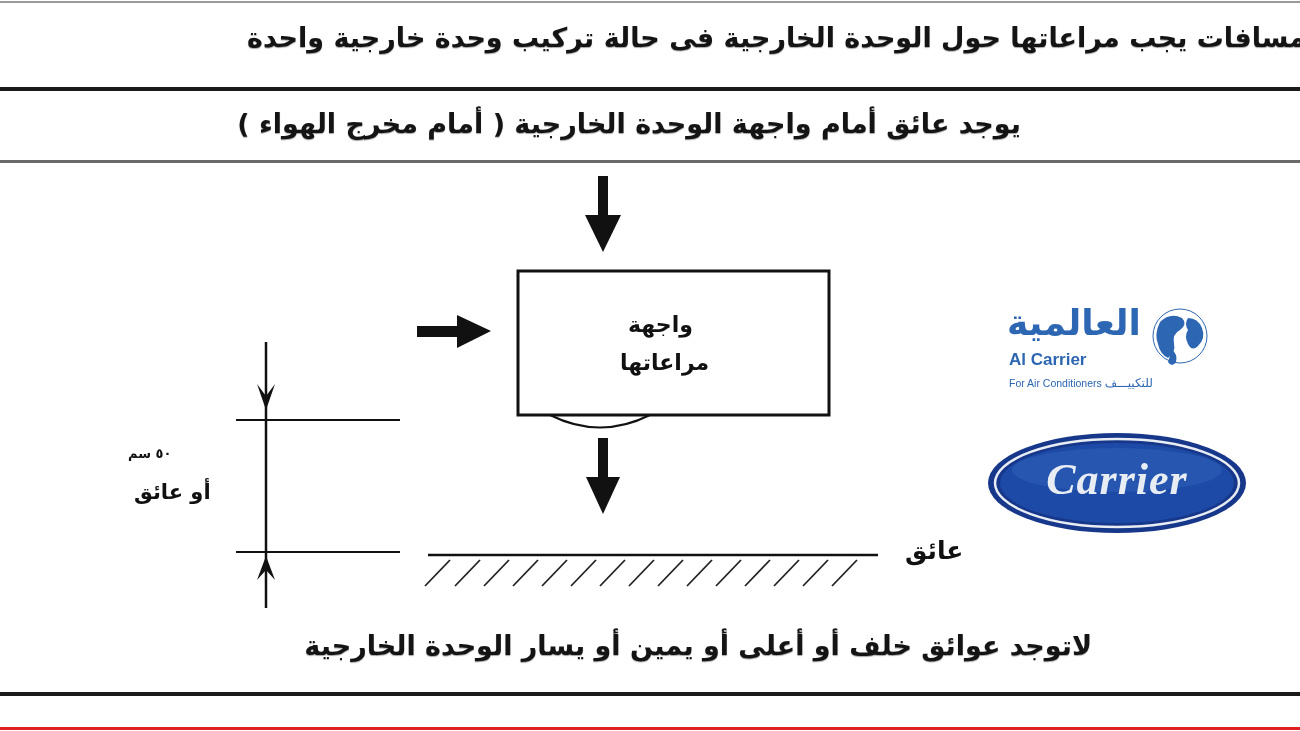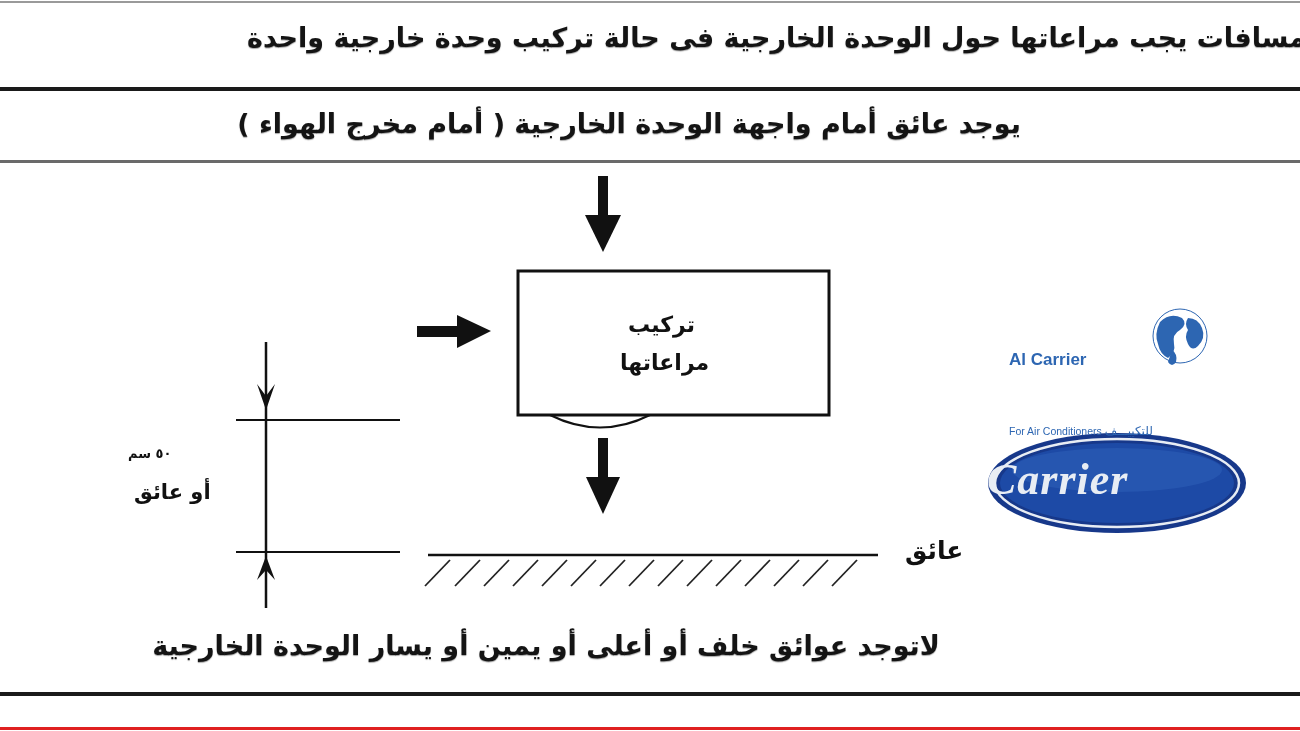--- a/index.html
+++ b/index.html
@@ -1,29 +1,29 @@
 <!DOCTYPE html>
 <html><head>
 <meta charset="utf-8">
 <style>
   html,body{margin:0;padding:0;background:#fff;}
   body{width:1300px;height:731px;position:relative;overflow:hidden;font-family:"DejaVu Sans",sans-serif;color:#111;}
   .hline{position:absolute;left:0;width:1300px;}
   .title{position:absolute;white-space:nowrap;font-weight:bold;direction:rtl;text-align:right;color:#141414;text-shadow:0 1px 1px rgba(0,0,0,0.35);}
   #t1{right:-6px;top:22px;font-size:27px;}
   #t2{left:12px;width:1300px;text-align:center;top:108px;font-size:27px;padding-right:66px;box-sizing:border-box;}
-  #t3{left:0;width:1144px;text-align:center;top:630px;font-size:27px;padding-right:52px;box-sizing:border-box;}
+  #t3{left:0;width:1144px;text-align:right;top:630px;font-size:27px;padding-right:52px;box-sizing:border-box;}
   .lbl{position:absolute;font-weight:bold;direction:rtl;white-space:nowrap;}
   #diagram{position:absolute;left:0;top:0;}
   .logo1{position:absolute;left:1005px;top:300px;width:210px;height:100px;}
   .logo1 .ar{position:absolute;left:2px;top:2px;font-size:36px;font-weight:bold;color:#2d66b2;direction:rtl;}
   .logo1 .en{position:absolute;left:4px;top:50px;font-size:17px;font-weight:bold;color:#2d66b2;font-family:"Liberation Sans",sans-serif;}
-  .logo1 .sub{position:absolute;left:4px;top:76px;font-size:10.5px;color:#2d66b2;font-family:"Liberation Sans",sans-serif;white-space:nowrap;margin-top:48px;}
+  .logo1 .sub{position:absolute;left:4px;top:76px;font-size:10.5px;color:#2d66b2;font-family:"Liberation Sans",sans-serif;white-space:nowrap;}
   .carrier{position:absolute;left:987px;top:432px;width:260px;height:102px;}
-  .carrier .word{position:absolute;left:0;top:22px;width:260px;font-family:"Liberation Serif",serif;font-style:italic;font-weight:bold;font-size:44px;color:#e8edf4;letter-spacing:1px;}
+  .carrier .word{position:absolute;left:0;top:22px;width:260px;text-align:center;font-family:"Liberation Serif",serif;font-style:italic;font-weight:bold;font-size:44px;color:#e8edf4;letter-spacing:1px;}
 </style>
 </head>
 <body>
 
 <div class="hline" style="top:1px;height:2px;background:#9a9a9a;"></div>
 <div class="hline" style="top:87px;height:4px;background:#1a1a1a;"></div>
 <div class="hline" style="top:160px;height:3px;background:#6a6a6a;"></div>
 <div class="hline" style="top:692px;height:4px;background:#1a1a1a;"></div>
 <div class="hline" style="top:727px;height:3px;background:#e02020;"></div>
 
@@ -92,27 +92,28 @@
   </g>
 
   <g>
     <circle cx="1180" cy="336" r="27" fill="#fff" stroke="#2d66b2" stroke-width="1"></circle>
     <path d="M1160,322 q10,-10 22,-4 q6,6 -2,12 q-8,4 -6,14 q2,8 -6,14 q-8,-4 -10,-14 q-4,-10 2,-22 z" fill="#2d66b2"></path>
     <path d="M1188,318 q10,0 14,10 q4,10 -4,18 q-6,6 -10,-2 q-4,-8 0,-14 q-4,-6 0,-12 z" fill="#2d66b2"></path>
     <path d="M1172,350 q6,4 4,12 q-4,6 -8,0 z" fill="#2d66b2"></path>
   </g>
 </svg>
 
-<div class="lbl" style="left:628px;top:312px;font-size:22px;">تركيب</div>
+<div class="lbl" style="left:628px;top:312px;font-size:22px;">واجهة</div>
 <div class="lbl" style="left:620px;top:350px;font-size:22px;">مراعاتها</div>
 <div class="lbl" style="left:128px;top:446px;font-size:13px;">٥٠ سم</div>
 <div class="lbl" style="left:134px;top:480px;font-size:21px;">أو عائق</div>
 <div class="lbl" style="left:905px;top:536px;font-size:25px;">عائق</div>
 
 <div class="logo1">
+  <div class="ar">العالمية</div>
   <div class="en">Al Carrier</div>
   <div class="sub">
     <span>For Air Conditioners</span>
     <span style="font-size:12px;">للتكييـــف</span>
   </div>
 </div>
 
 <div class="carrier">
   <div class="word">Carrier</div>
 </div>

